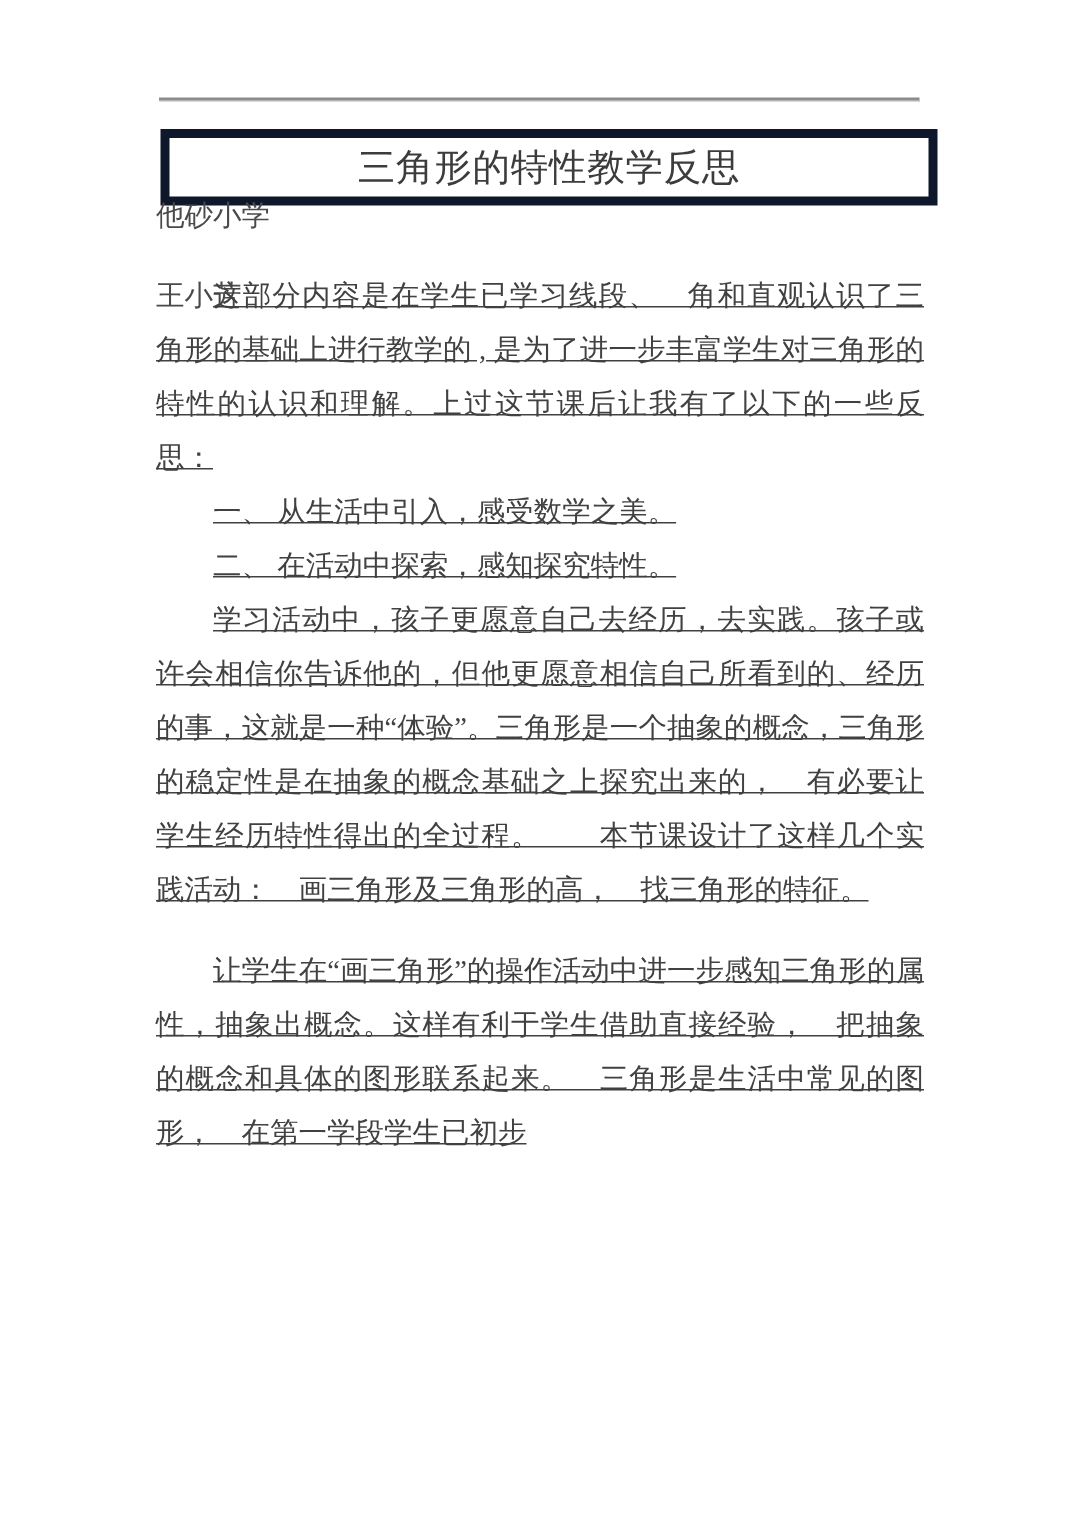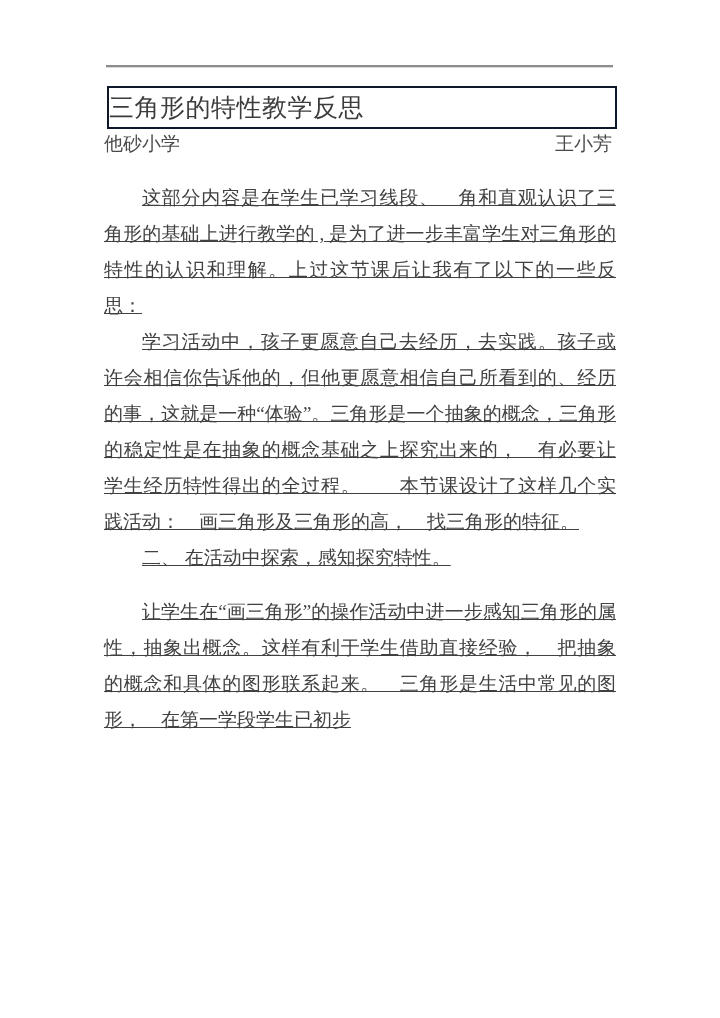--- a/index.html
+++ b/index.html
@@ -24,43 +24,45 @@
     height: 2px;
     background: #8c8c8c;
     border-bottom: 1px solid #d9d9d9;
   }
   .title-box {
     position: absolute;
     left: 107px;
     top: 86px;
     width: 506px;
     height: 39px;
-    border: 2px solid #0f172a;
+    border: 6px solid #0f172a;
     background: #ffffff;
     display: flex;
     align-items: center;
+    justify-content: center;
   }
   .doc-title {
     font-size: 25px;
     font-weight: normal;
     color: #3c3c3c;
     letter-spacing: 0.5px;
     white-space: nowrap;
   }
   .byline {
     position: absolute;
     left: 104px;
     top: 131px;
     width: 508px;
     display: flex;
     justify-content: space-between;
     align-items: baseline;
     gap: 27px;
     font-size: 19px;
     color: #4a4a4a;
+    flex-direction: column;
   }
   .body-text {
     position: absolute;
     left: 104px;
     top: 180px;
     width: 512px;
     font-size: 19px;
     line-height: 36px;
     text-align: justify;
     color: #414141;
@@ -84,18 +86,19 @@
     <span class="doc-title">三角形的特性教学反思</span>
   </div>
 
   <div class="byline">
     <span>他砂小学</span>
     <span>王小芳</span>
   </div>
 
   <div class="body-text">
     <p>这部分内容是在学生已学习线段、　角和直观认识了三角形的基础上进行教学的 , 是为了进一步丰富学生对三角形的特性的认识和理解。上过这节课后让我有了以下的一些反思：</p>
+    <p>一、 从生活中引入，感受数学之美。</p>
+    <p>二、 在活动中探索，感知探究特性。</p>
     <p>学习活动中，孩子更愿意自己去经历，去实践。孩子或许会相信你告诉他的，但他更愿意相信自己所看到的、经历的事，这就是一种“体验”。三角形是一个抽象的概念，三角形的稳定性是在抽象的概念基础之上探究出来的，　有必要让学生经历特性得出的全过程。　　本节课设计了这样几个实践活动：　画三角形及三角形的高，　找三角形的特征。</p>
-    <p>二、 在活动中探索，感知探究特性。</p>
     <p class="sp-before-lg">让学生在“画三角形”的操作活动中进一步感知三角形的属性，抽象出概念。这样有利于学生借助直接经验，　把抽象的概念和具体的图形联系起来。　三角形是生活中常见的图形，　在第一学段学生已初步</p>
   </div>
 
 </div>
 
 </body></html>

